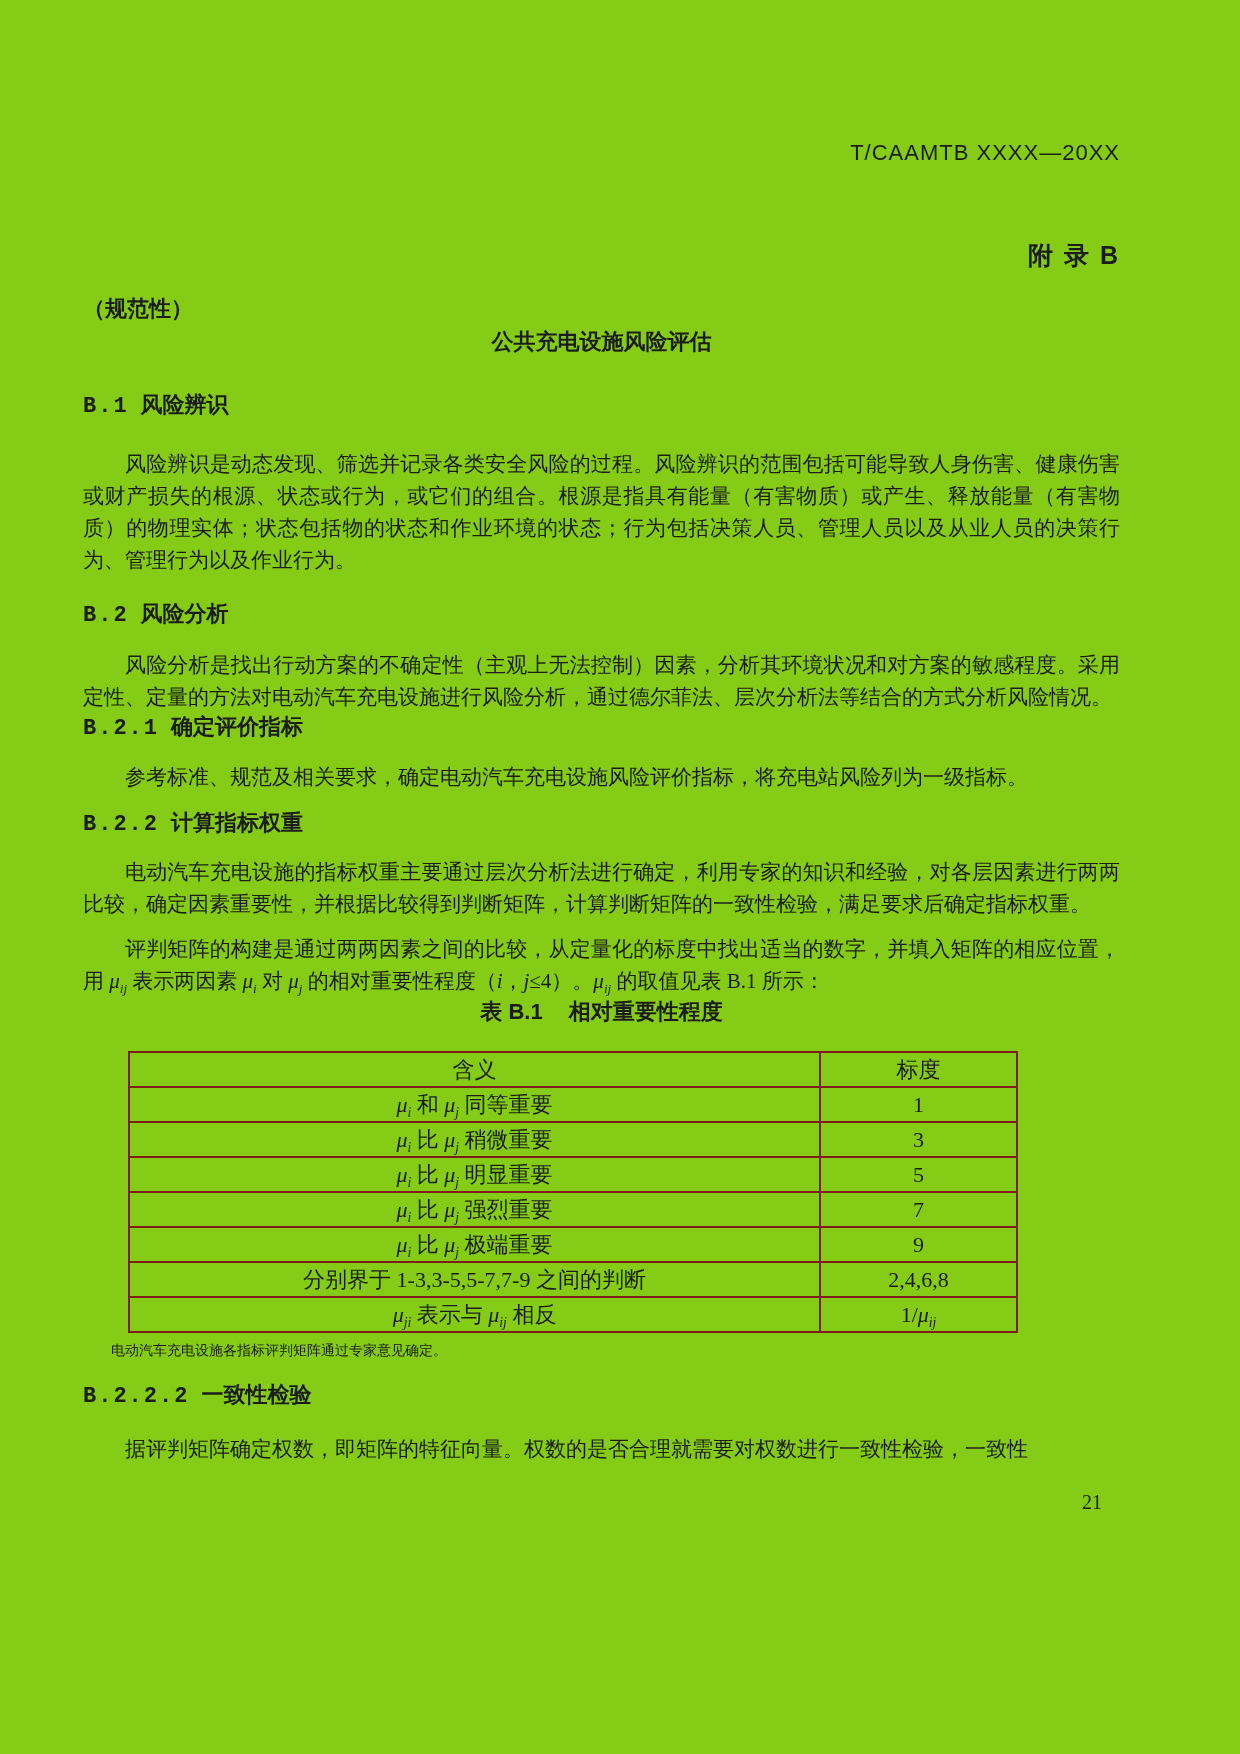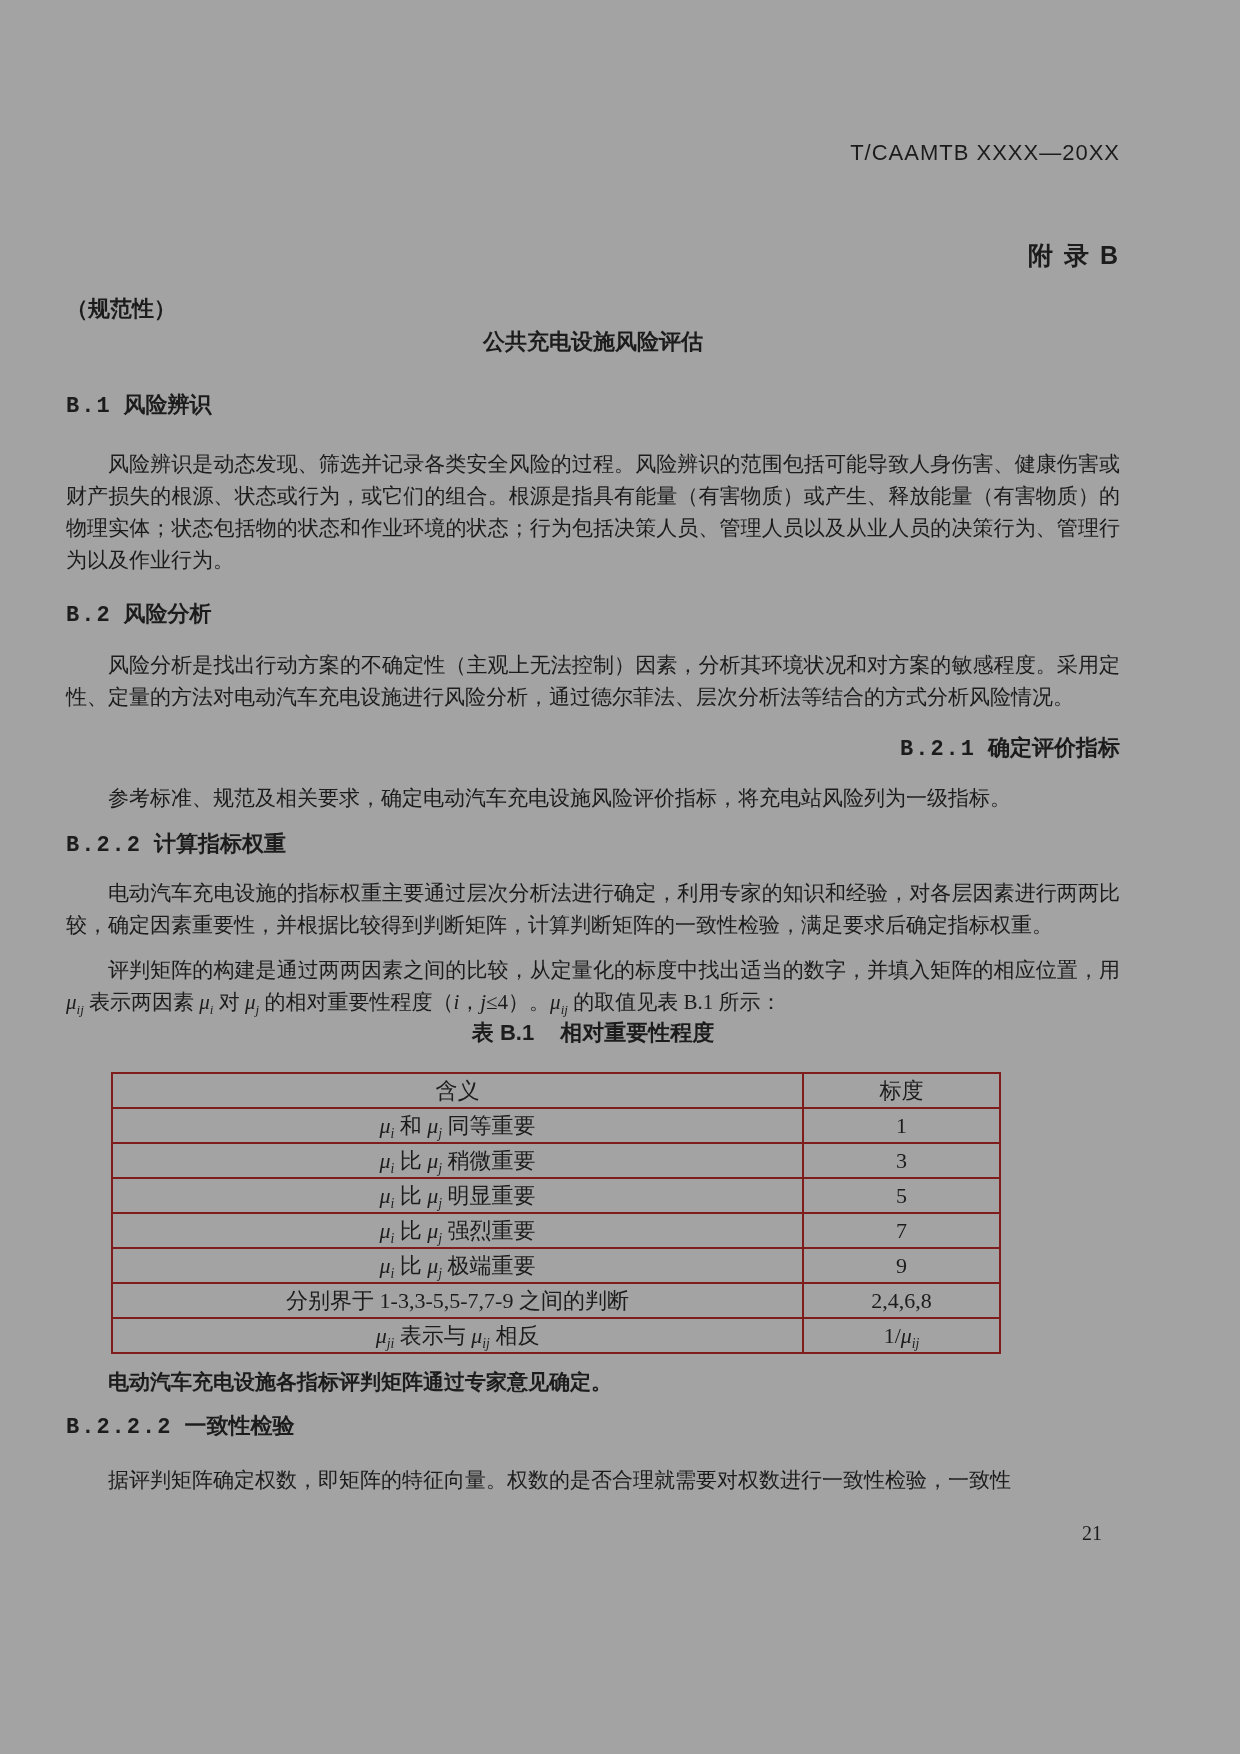--- a/index.html
+++ b/index.html
@@ -1,23 +1,23 @@
 <!DOCTYPE html>
 <html><head>
 <meta charset="utf-8">
 <style>
   html,body{margin:0;padding:0;background:#ffffff;}
   .page{
     position:relative;
     width:1240px;height:1754px;
     margin:0 auto;
-    background:#a3a3a3;
+    background:#84cc16;
     color:#1c1c1c;
     box-sizing:border-box;
-    padding:140px 120px 0 66px;
+    padding:140px 120px 0 83px;
     font-family:"Liberation Serif",serif;
     overflow:hidden;
   }
   .doc-code{
     text-align:right;
     font-family:"Liberation Sans",sans-serif;
     font-size:22px;line-height:26px;
     letter-spacing:1px;
   }
   .h-appendix{
@@ -44,21 +44,21 @@
   }
   .sec-h{
     font-family:Liberation Mono, monospace;
     font-weight:bold;
     font-size:22px;line-height:32px;
   }
   .sec-h .no{letter-spacing:2px;}
   .sec-h .tt{margin-left:12px;}
   .h-b1{margin-top:34px;}
   .h-b2{margin-top:24px;}
-  .h-b21{margin-top:21px;text-align:right;}
+  .h-b21{}
   .h-b22{margin-top:16px;}
   .h-b221{margin-top:19px;}
   .h-b222{margin-top:14px;}
   .para{
     font-size:21px;line-height:32px;
     text-align:justify;
     text-indent:2em;
   }
   .p-b1{margin-top:25px;}
   .p-b2{margin-top:17px;}
@@ -93,24 +93,23 @@
   }
   .col-meaning{width:691px;}
   .col-scale{width:197px;}
   .mi{
     font-family:"Liberation Serif",serif;
     font-style:italic;
     text-align:right;
   }
   sub{font-size:0.62em;line-height:0;}
   .t-note{
-    margin-top:12px;
-    font-size:21px;line-height:32px;
+    margin-top:2px;
+    font-size:14px;line-height:32px;
     text-indent:2em;
-    font-weight:bold;
   }
   .pagenum{
     margin-top:22px;
     text-align:right;
     padding-right:18px;
     font-size:20px;line-height:30px;
   }
 </style>
 </head>
 <body>

